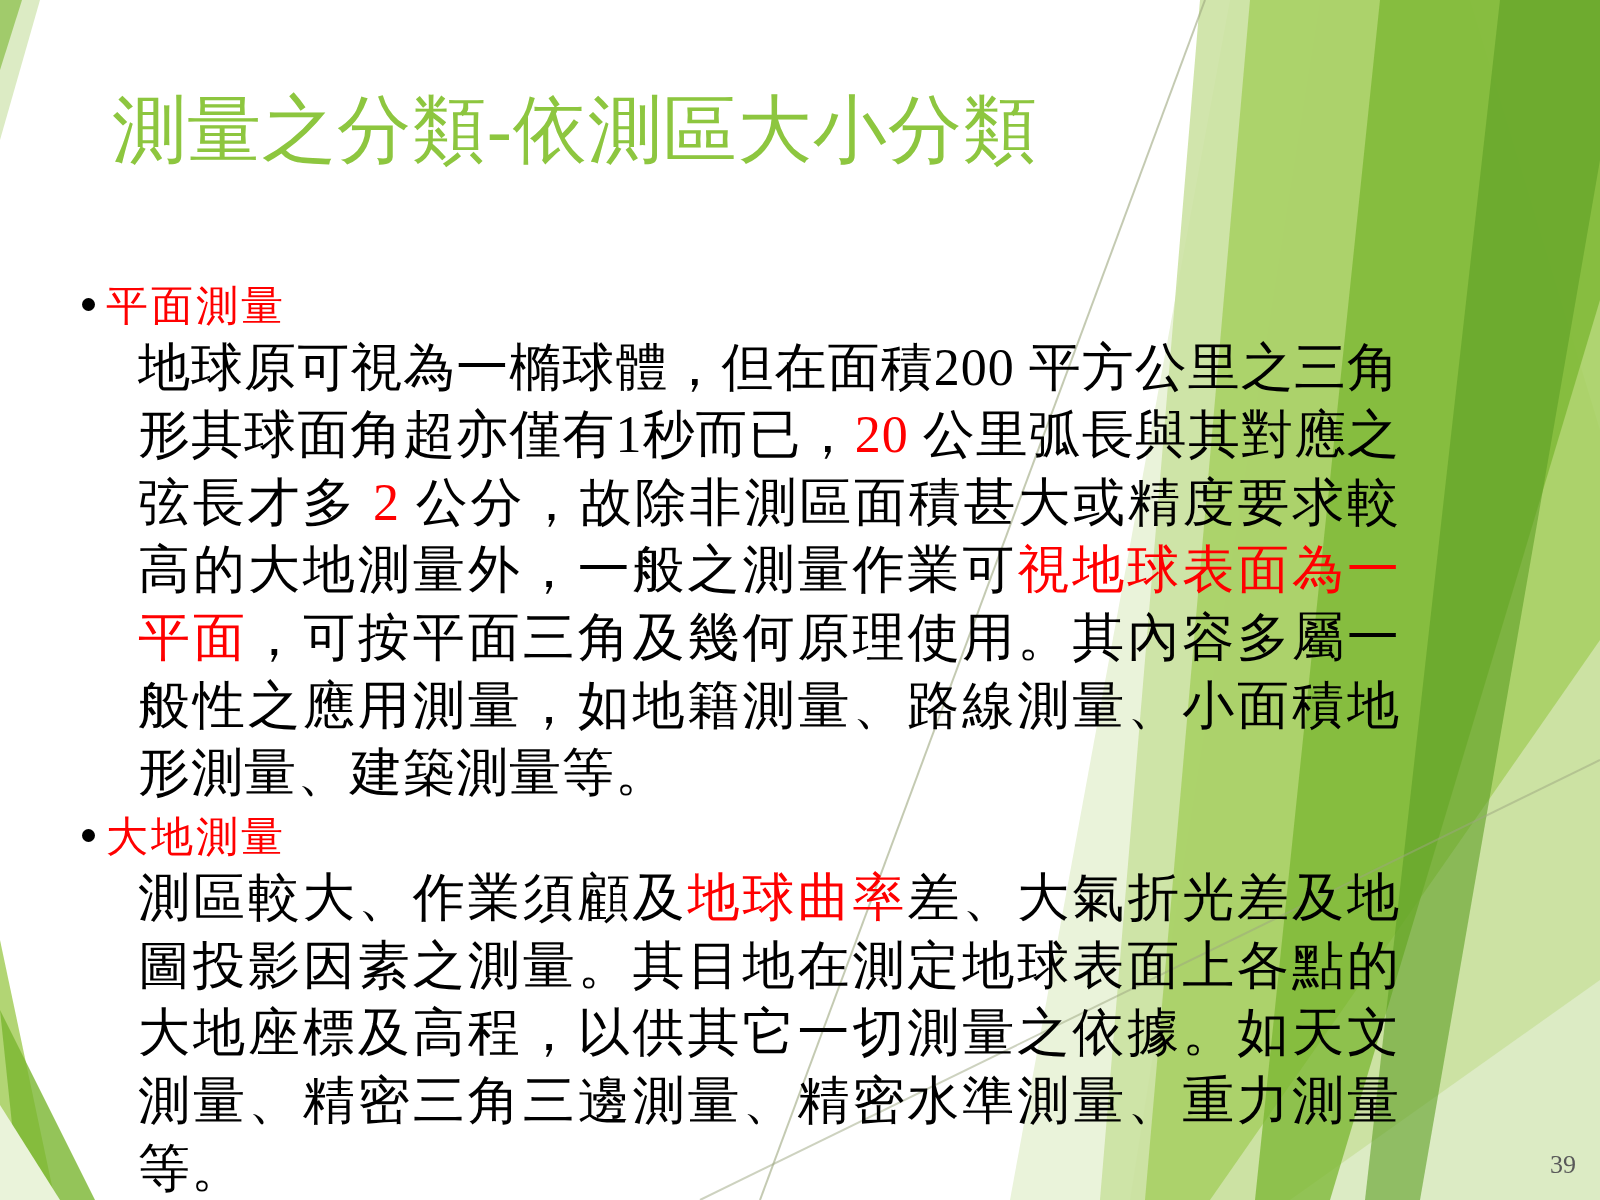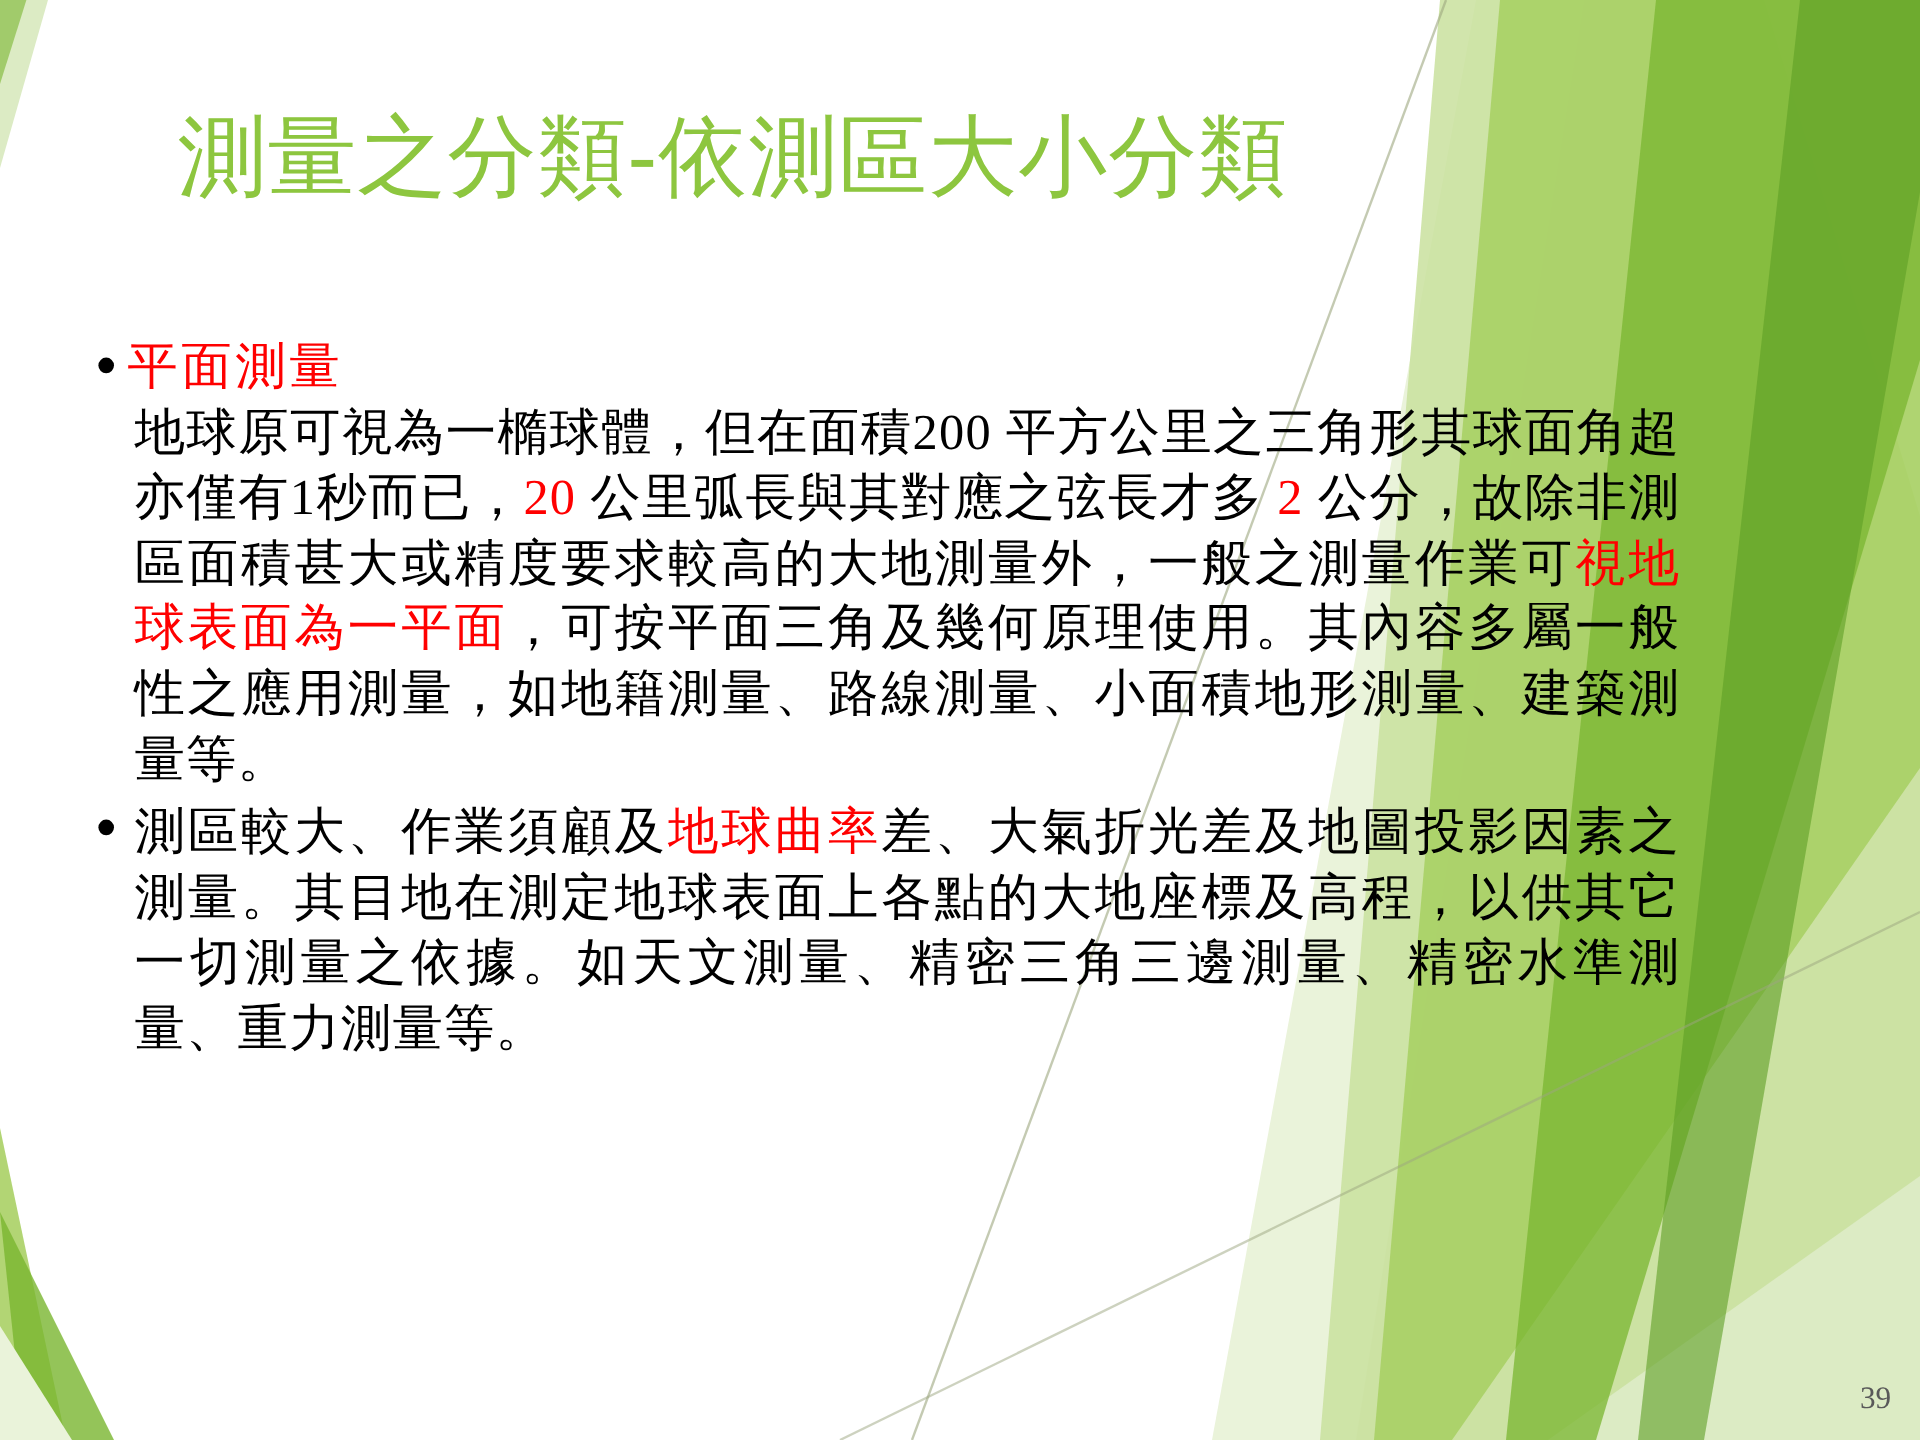--- a/index.html
+++ b/index.html
@@ -24,27 +24,26 @@
     width: 1600px;
     height: 1200px;
     pointer-events: none;
   }
   
   #title {
     position: absolute;
     left: 112px;
     top: 88px;
     width: 1100px;
-    font-family: Liberation Sans, sans-serif;
+    font-family: Liberation Serif, serif;
     font-size: 74px;
     line-height: 1.15;
     color: #8DC63F;
     letter-spacing: 1px;
     white-space: nowrap;
-    margin-left: 36px;
   }
   
   #body {
     position: absolute;
     left: 70px;
     top: 282px;
     width: 1330px;
   }
   .bullet-block {
     position: relative;
@@ -61,23 +60,23 @@
   }
   .bullet-head {
     margin-left: 36px;
     color: #FF0000;
     font-size: 42px;
     line-height: 1.18;
     font-family: "Liberation Serif", "DejaVu Serif", serif;
     letter-spacing: 3px;
   }
   .para {
-    margin-left: 42px;
+    margin-left: 68px;
     margin-top: 2px;
-    font-size: 42px;
+    font-size: 52px;
     line-height: 1.30;
     color: #000000;
     text-align: justify;
     text-justify: inter-character;
     letter-spacing: 1px;
   }
   .red { color: #FF0000; }
   .num { font-family: "Liberation Serif", "DejaVu Serif", serif; }
   
   #page-number {
@@ -120,20 +119,21 @@
     <div class="bullet-block">
       <span class="bullet-dot"></span>
       <div class="bullet-head">平面測量</div>
       <div class="para">
         <span>地球原可視為一橢球體，但在面積</span><span class="num">200</span><span> 平方公里之三角形其球面角超亦僅有</span><span class="num">1</span><span>秒而已，</span><span class="red num">20</span><span> 公里弧長與其對應之弦長才多 </span><span class="red num">2</span><span> 公分，故除非測區面積甚大或精度要求較高的大地測量外，一般之測量作業可</span><span class="red">視地球表面為一平面</span><span>，可按平面三角及幾何原理使用。其內容多屬一般性之應用測量，如地籍測量、路線測量、小面積地形測量、建築測量等。</span>
       </div>
     </div>
 
     <div class="bullet-block">
       <span class="bullet-dot"></span>
+      <div class="bullet-head">大地測量</div>
       <div class="para">
         <span>測區較大、作業須顧及</span><span class="red">地球曲率</span><span>差、大氣折光差及地圖投影因素之測量。其目地在測定地球表面上各點的大地座標及高程，以供其它一切測量之依據。如天文測量、精密三角三邊測量、精密水準測量、重力測量等。</span>
       </div>
     </div>
 
   </div>
 
   <div id="page-number">39</div>
 </div>
 

